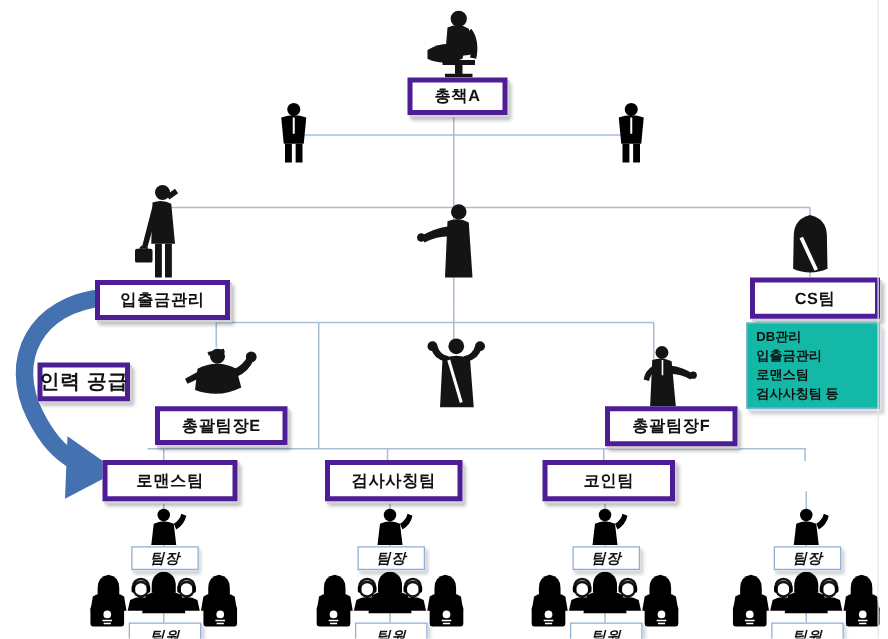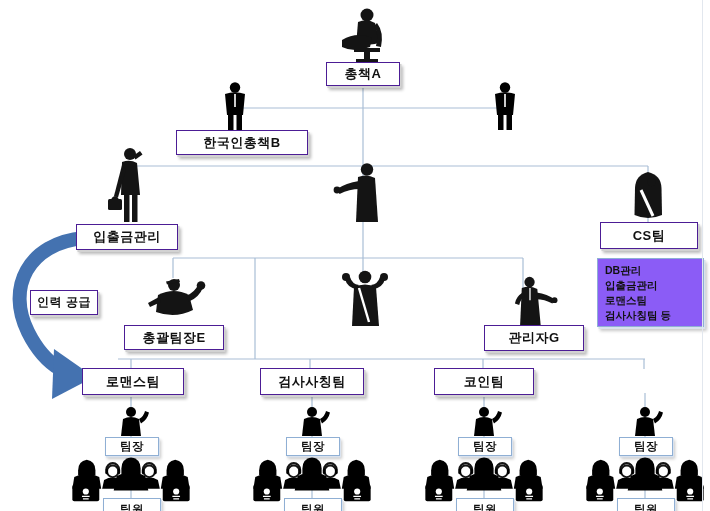--- a/index.html
+++ b/index.html
@@ -1,27 +1,27 @@
 <!DOCTYPE html>
 <html style="--connector: #a9bed6; --arrow: #4472b0; --blue-border: #8fafd4; --silhouette: #141414;"><head>
 <meta charset="utf-8">
 <style>
   html,body{margin:0;padding:0;background:#fff;}
   #stage{position:relative;width:710px;height:511px;overflow:hidden;background:#ffffff;
          font-family:"Liberation Sans","DejaVu Sans",sans-serif;color:#111;}
   .fig{position:absolute;}
   .fig path,.fig circle,.fig rect,.fig polygon{fill:var(--silhouette,#141414);}
-  .box{position:absolute;background:#fff;border:1px solid #4c1d95;
+  .box{position:absolute;background:#fff;border:4px solid #4c1d95;
        box-shadow:1.5px 2px 0 #d2d2d2,3px 4px 3px rgba(0,0,0,.28);
        display:flex;align-items:center;justify-content:center;
        font-weight:bold;font-size:13px;letter-spacing:.5px;white-space:nowrap;}
   .box.blue{border:1px solid var(--blue-border,#8fafd4);
-       box-shadow:1px 1.5px 0 #d9e2ee,2px 3px 3px rgba(0,0,0,.22);font-size:11.5px;}
-  .box.small{font-size:12px;}
-  .infobox{position:absolute;background:#8b5cf6;border:1px solid var(--blue-border,#8fafd4);
+       box-shadow:1px 1.5px 0 #d9e2ee,2px 3px 3px rgba(0,0,0,.22);font-size:11.5px;font-style:italic;}
+  .box.small{font-size:16px;}
+  .infobox{position:absolute;background:#14b8a6;border:1px solid var(--blue-border,#8fafd4);
        box-shadow:1.5px 2px 0 #d9e2ee,3px 4px 3px rgba(0,0,0,.22);
        padding:4px 6px 3px 7px;font-weight:bold;font-size:10.5px;line-height:1.42;}
   .overlay{position:absolute;left:0;top:0;}
   .cline{stroke:var(--connector,#a9bed6);stroke-width:1.2;fill:none;}
   .arrowstroke{stroke:var(--arrow,#4472b0);}
   .arrowfill{fill:var(--arrow,#4472b0);}
   .edge-line{position:absolute;top:0;right:7px;width:1px;height:100%;background:#e2e7ee;}
 </style>
 </head>
 <body>
@@ -165,36 +165,35 @@
     </svg>
   <svg class="fig" style="left:424px;top:455px" width="120" height="50">
       <use href="#sym-hacker-team"></use>
     </svg>
   <svg class="fig" style="left:585px;top:455px" width="120" height="50">
       <use href="#sym-hacker-team"></use>
     </svg>
 
   <div class="box" style="left:326px;top:62px;width:72px;height:22px">총책A</div>
 
-  <div class="box" style="left:176px;top:130px;width:130px;height:23px">한국인총책B</div>
 
   <div class="box" style="left:76px;top:224px;width:100px;height:24px">입출금관리</div>
   <div class="box" style="left:600px;top:222px;width:96px;height:25px">CS팀</div>
 
   <div class="infobox" style="left:597px;top:258px;width:92px">
     <div>DB관리</div>
     <div>입출금관리</div>
     <div>로맨스팀</div>
     <div>검사사칭팀 등</div>
   </div>
 
   <div class="box small" style="left:30px;top:290px;width:66px;height:23px">인력 공급</div>
 
   <div class="box" style="left:124px;top:325px;width:98px;height:23px">총괄팀장E</div>
-  <div class="box" style="left:484px;top:325px;width:98px;height:24px">관리자G</div>
+  <div class="box" style="left:484px;top:325px;width:98px;height:24px">총괄팀장F</div>
 
   <div class="box" style="left:82px;top:368px;width:100px;height:25px">로맨스팀</div>
   <div class="box" style="left:260px;top:368px;width:102px;height:25px">검사사칭팀</div>
   <div class="box" style="left:434px;top:368px;width:98px;height:25px">코인팀</div>
 
   <div class="box blue" style="left:105px;top:437px;width:52px;height:17px">팀장</div>
   <div class="box blue" style="left:286px;top:437px;width:52px;height:17px">팀장</div>
   <div class="box blue" style="left:458px;top:437px;width:52px;height:17px">팀장</div>
   <div class="box blue" style="left:619px;top:437px;width:52px;height:17px">팀장</div>
 

